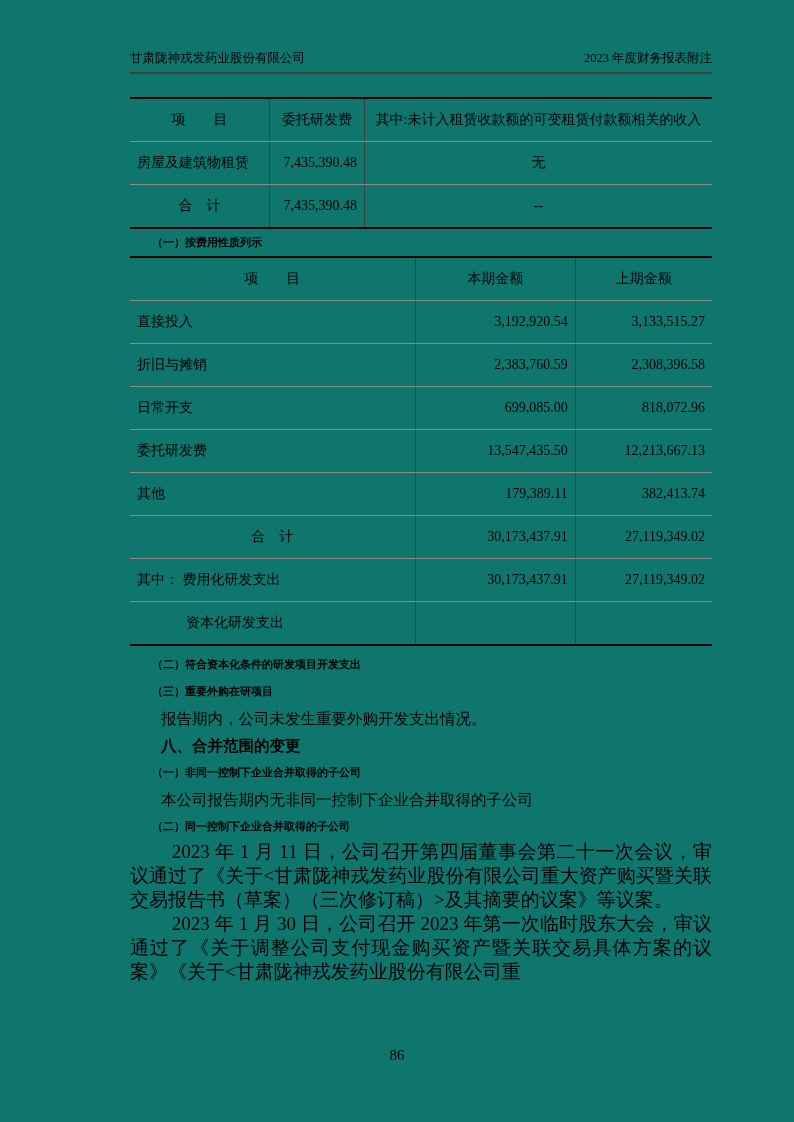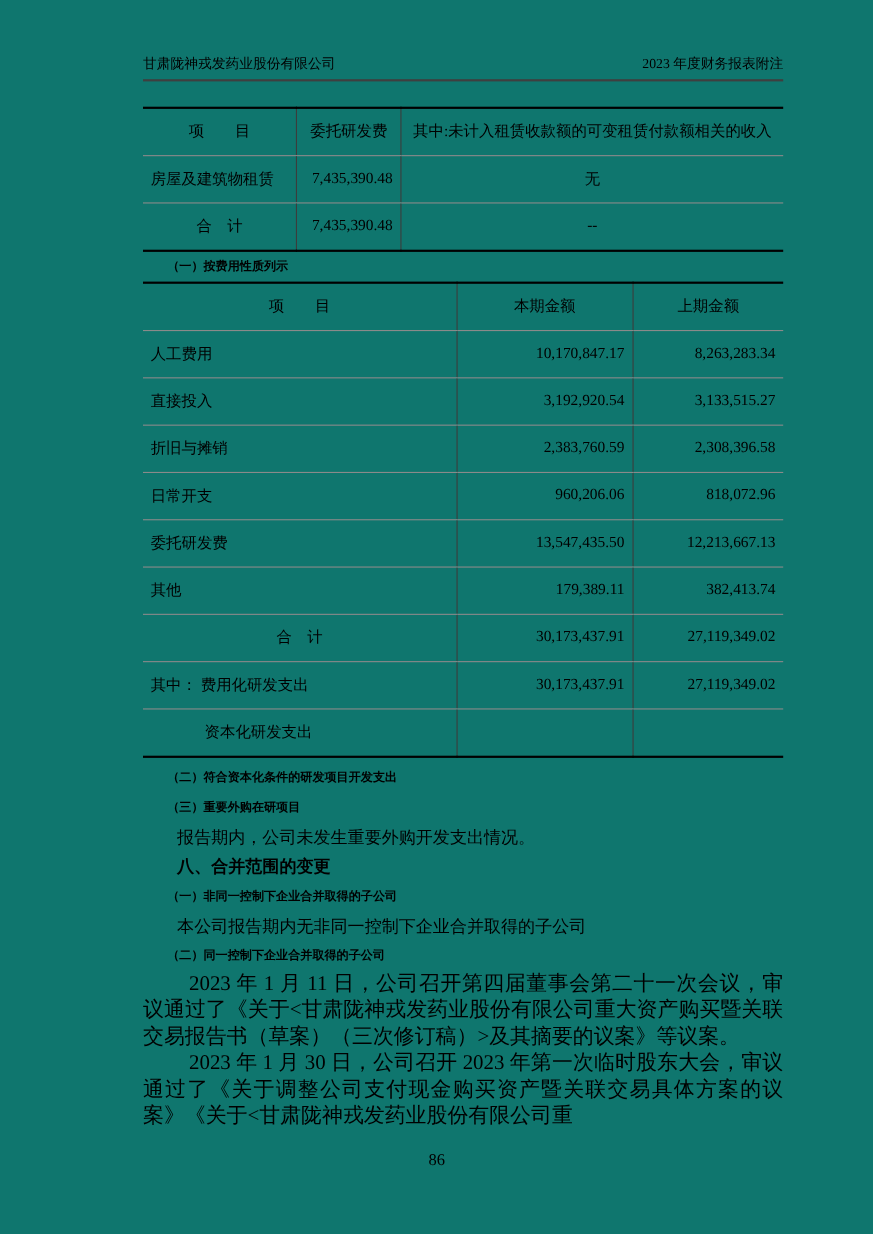--- a/index.html
+++ b/index.html
@@ -101,37 +101,32 @@
           <col style="width:27.5%">
           <col style="width:23.5%">
         </colgroup>
       <tbody>
           <tr>
         <th class="ta-c">项　　目</th>
         <th class="ta-c vline">本期金额</th>
         <th class="ta-c vline">上期金额</th>
       </tr>
       <tr>
-        <td class="ta-l">人工费用</td>
-        <td class="ta-r vline">10,170,847.17</td>
-        <td class="ta-r vline">8,263,283.34</td>
-      </tr>
-      <tr>
         <td class="ta-l">直接投入</td>
         <td class="ta-r vline">3,192,920.54</td>
         <td class="ta-r vline">3,133,515.27</td>
       </tr>
       <tr>
         <td class="ta-l">折旧与摊销</td>
         <td class="ta-r vline">2,383,760.59</td>
         <td class="ta-r vline">2,308,396.58</td>
       </tr>
       <tr>
         <td class="ta-l">日常开支</td>
-        <td class="ta-r vline">960,206.06</td>
+        <td class="ta-r vline">699,085.00</td>
         <td class="ta-r vline">818,072.96</td>
       </tr>
       <tr>
         <td class="ta-l">委托研发费</td>
         <td class="ta-r vline">13,547,435.50</td>
         <td class="ta-r vline">12,213,667.13</td>
       </tr>
       <tr>
         <td class="ta-l">其他</td>
         <td class="ta-r vline">179,389.11</td>

